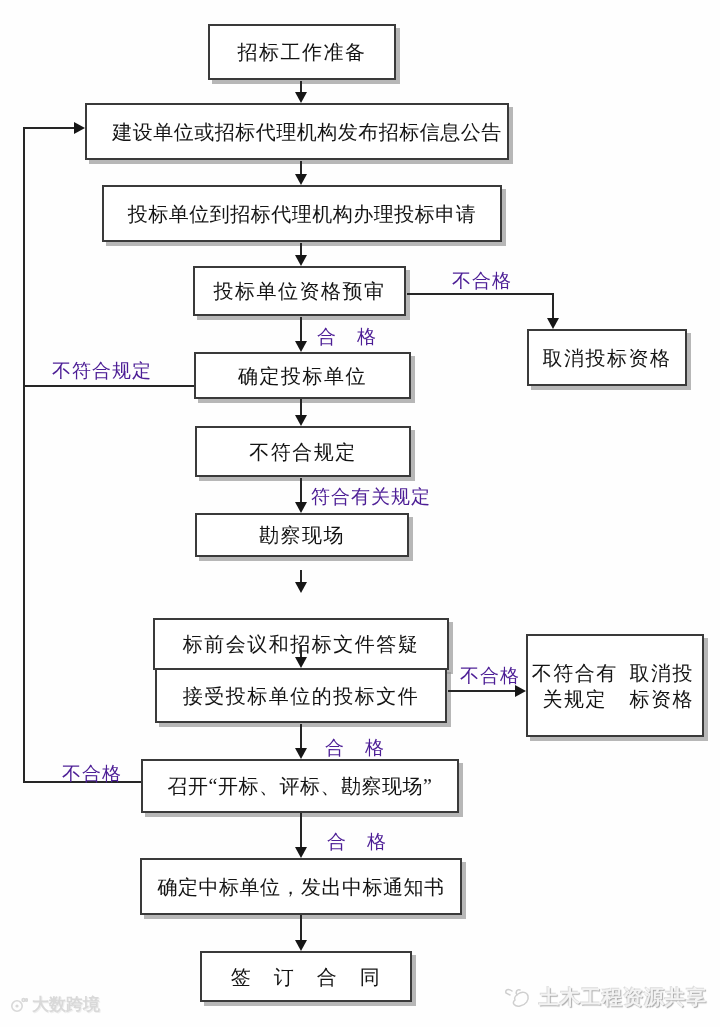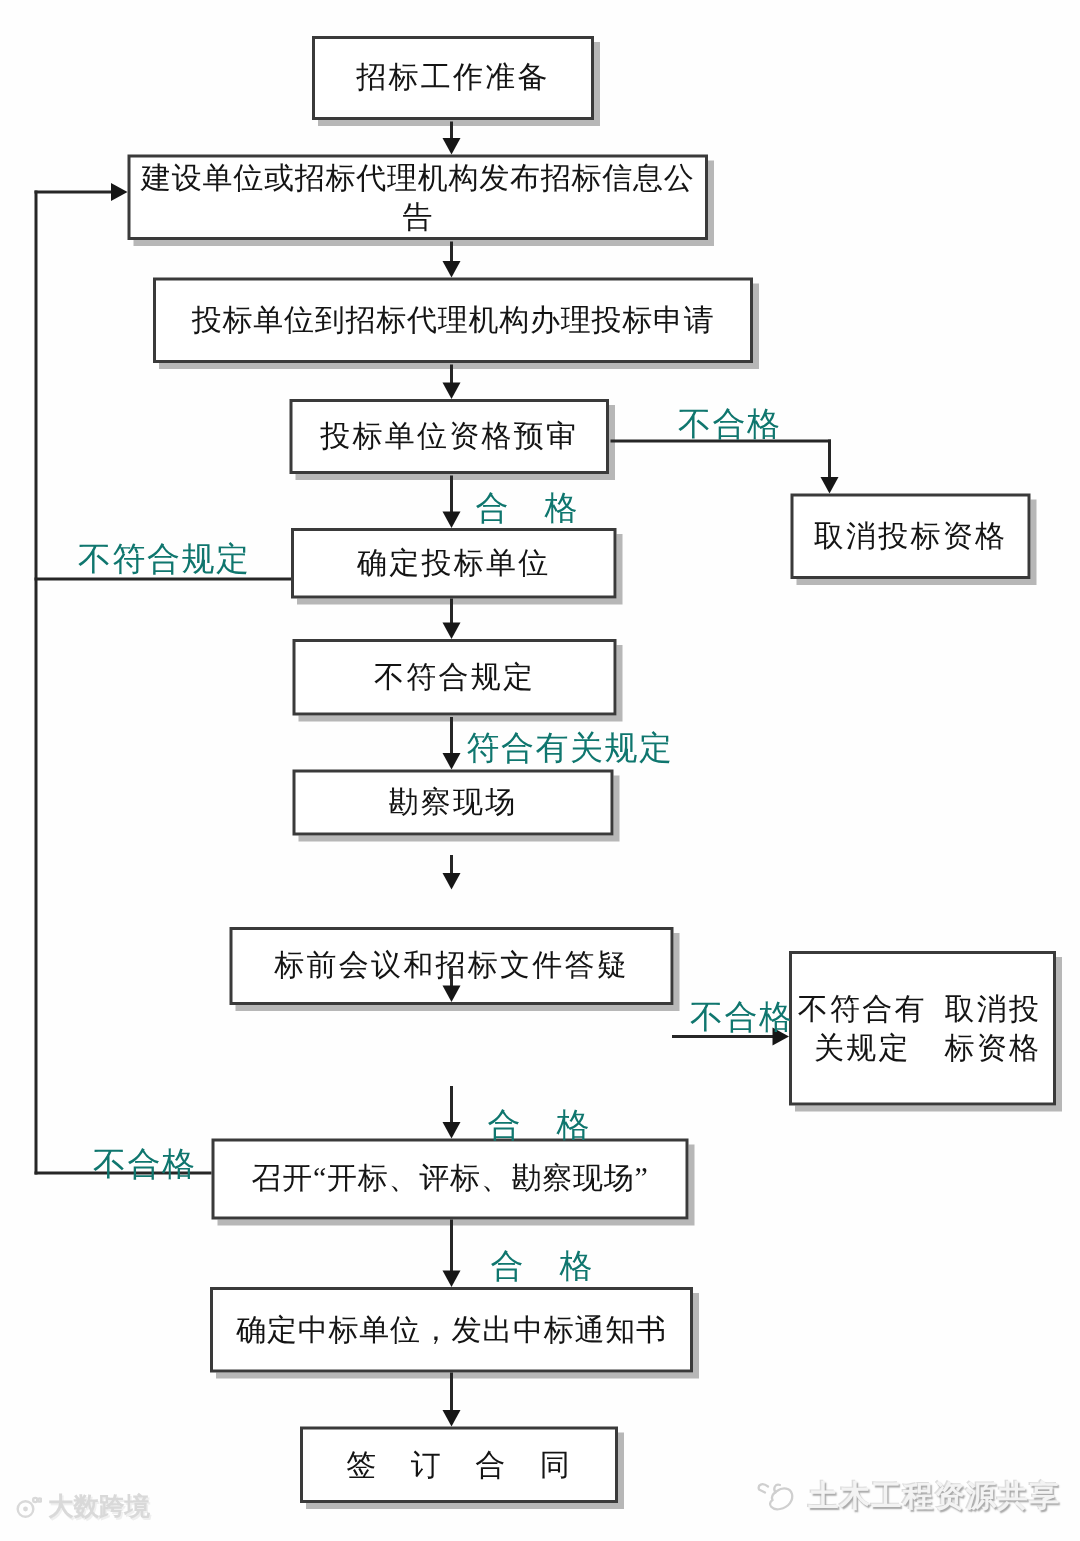--- a/index.html
+++ b/index.html
@@ -15,21 +15,21 @@
     background:#ffffff;
     border:2px solid #3a3a3a;
     box-shadow:4px 4px 0 rgba(145,145,145,0.65);
     display:flex;align-items:center;justify-content:center;
     font-size:20px;color:#141414;letter-spacing:1.5px;
     box-sizing:border-box;text-align:center;line-height:1.3;
   }
   .node.tight{letter-spacing:0.5px;font-size:20px;}
   .node.two-line{flex-direction:row;justify-content:space-evenly;}
   .edge-label{
-    position:absolute;font-size:22px;color:#0f766e;
+    position:absolute;font-size:19px;color:#4c1d95;
     white-space:nowrap;letter-spacing:1px;
   }
   .vline,.hline{position:absolute;background:#262626;}
   .vline{width:2px;}
   .hline{height:2px;}
   .arr-d{
     position:absolute;width:0;height:0;
     border-left:6px solid transparent;border-right:6px solid transparent;
     border-top:11px solid #161616;
   }
@@ -57,40 +57,43 @@
   .wm-icon svg{display:block;}
 </style>
 </head>
 <body>
 
 <div id="canvas">
 
   <div class="node" style="left:208px;top:24px;width:188px;height:56px;">
       <span>招标工作准备</span>
     </div>
-  <div class="node tight" style="left:85px;top:103px;width:387px;height:57px;">
+  <div class="node tight" style="left:85px;top:103px;width:424px;height:57px;padding-left:20px;">
       <span>建设单位或招标代理机构发布招标信息公告</span>
     </div>
   <div class="node tight" style="left:102px;top:185px;width:400px;height:57px;">
       <span>投标单位到招标代理机构办理投标申请</span>
     </div>
   <div class="node" style="left:193px;top:266px;width:213px;height:50px;">
       <span>投标单位资格预审</span>
     </div>
   <div class="node" style="left:194px;top:352px;width:217px;height:47px;">
       <span>确定投标单位</span>
     </div>
   <div class="node" style="left:195px;top:426px;width:216px;height:51px;">
       <span>不符合规定</span>
     </div>
   <div class="node" style="left:195px;top:513px;width:214px;height:44px;">
       <span>勘察现场</span>
     </div>
   <div class="node" style="left:153px;top:593px;width:296px;height:52px;margin-top:25px;">
       <span>标前会议和招标文件答疑</span>
+    </div>
+  <div class="node" style="left:155px;top:668px;width:292px;height:55px;">
+      <span>接受投标单位的投标文件</span>
     </div>
   <div class="node tight" style="left:141px;top:759px;width:318px;height:54px;">
       <span>召开“开标、评标、勘察现场”</span>
     </div>
   <div class="node tight" style="left:140px;top:858px;width:322px;height:57px;">
       <span>确定中标单位，发出中标通知书</span>
     </div>
   <div class="node" style="left:200px;top:951px;width:212px;height:51px;">
       <span>签　订　合　同</span>
     </div>

